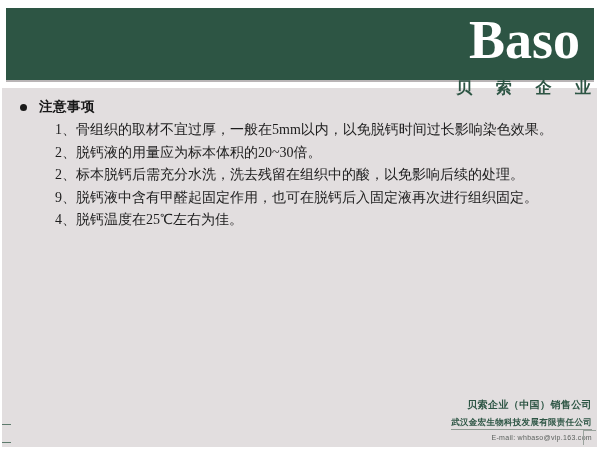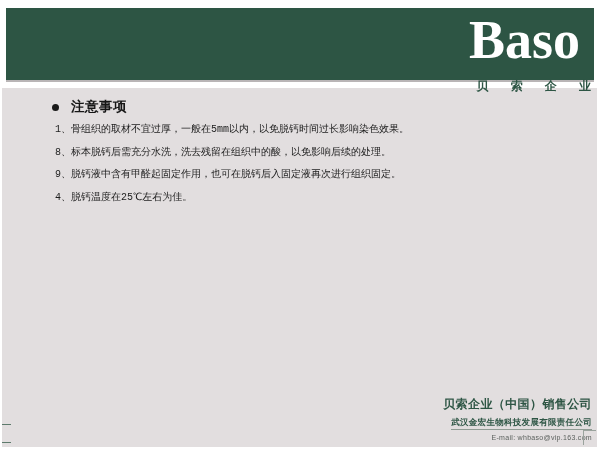--- a/index.html
+++ b/index.html
@@ -61,37 +61,37 @@
     line-height: 72px;
   }
 
   .logo-cn {
     position: absolute;
     right: 16px;
     top: 78px;
     color: #2d5544;
     font-family: "DejaVu Sans", sans-serif;
     font-weight: bold;
-    font-size: 12px;
+    font-size: 16px;
     letter-spacing: 9px;
     white-space: nowrap;
   }
 
   
   .content {
     position: absolute;
     left: 0;
     top: 96px;
     width: 600px;
   }
 
   .heading-row {
     display: flex;
     align-items: flex-start;
-    padding-left: 52px;
+    padding-left: 20px;
     margin-bottom: 3px;
   }
   .bullet-dot {
     width: 7px;
     height: 7px;
     border-radius: 50%;
     background: #1a1a1a;
     margin-top: 8px;
     margin-right: 12px;
     flex: 0 0 auto;
@@ -103,40 +103,40 @@
     color: #161616;
     line-height: 20px;
     letter-spacing: 0.5px;
   }
 
   .items {
     padding-left: 55px;
     padding-right: 12px;
   }
   .item {
-    font-family: Liberation Mono, monospace;
-    font-size: 10px;
+    font-family: Liberation Serif, serif;
+    font-size: 14px;
     color: #1c1c1c;
     line-height: 21.5px;
     text-indent: 0;
     margin: 0 0 1px 0;
     text-align: left;
   }
 
   
   .footer {
     position: absolute;
     right: 8px;
     bottom: 6px;
     text-align: right;
     width: 300px;
   }
   .footer-line1 {
-    font-family: Liberation Mono, monospace;
-    font-size: 12px;
+    font-family: Liberation Serif, serif;
+    font-size: 10px;
     font-weight: bold;
     color: #2d5544;
     letter-spacing: 0.4px;
     line-height: 12px;
     white-space: nowrap;
   }
   .footer-line2 {
     font-family: "DejaVu Sans", sans-serif;
     font-size: 8.5px;
     font-weight: bold;
@@ -218,21 +218,22 @@
 
   <div class="content">
 
     <div class="heading-row">
       <span class="bullet-dot"></span>
       <span class="heading-text">注意事项</span>
     </div>
 
     <div class="items">
       <p class="item">1、骨组织的取材不宜过厚，一般在5mm以内，以免脱钙时间过长影响染色效果。</p>
-      <p class="item">8、标本脱钙后需充分水洗，洗去残留在组织中的酸，以免影响后续的处理。</p>
+      <p class="item">2、脱钙液的用量应为标本体积的20~30倍。</p>
+      <p class="item">2、标本脱钙后需充分水洗，洗去残留在组织中的酸，以免影响后续的处理。</p>
       <p class="item">9、脱钙液中含有甲醛起固定作用，也可在脱钙后入固定液再次进行组织固定。</p>
       <p class="item">4、脱钙温度在25℃左右为佳。</p>
     </div>
 
   </div>
 
   <div class="footer">
     <div class="footer-line1">贝索企业（中国）销售公司</div>
     <div><span class="footer-line2">武汉金宏生物科技发展有限责任公司</span></div>
     <div class="footer-mail">E-mail: whbaso@vip.163.com</div>

